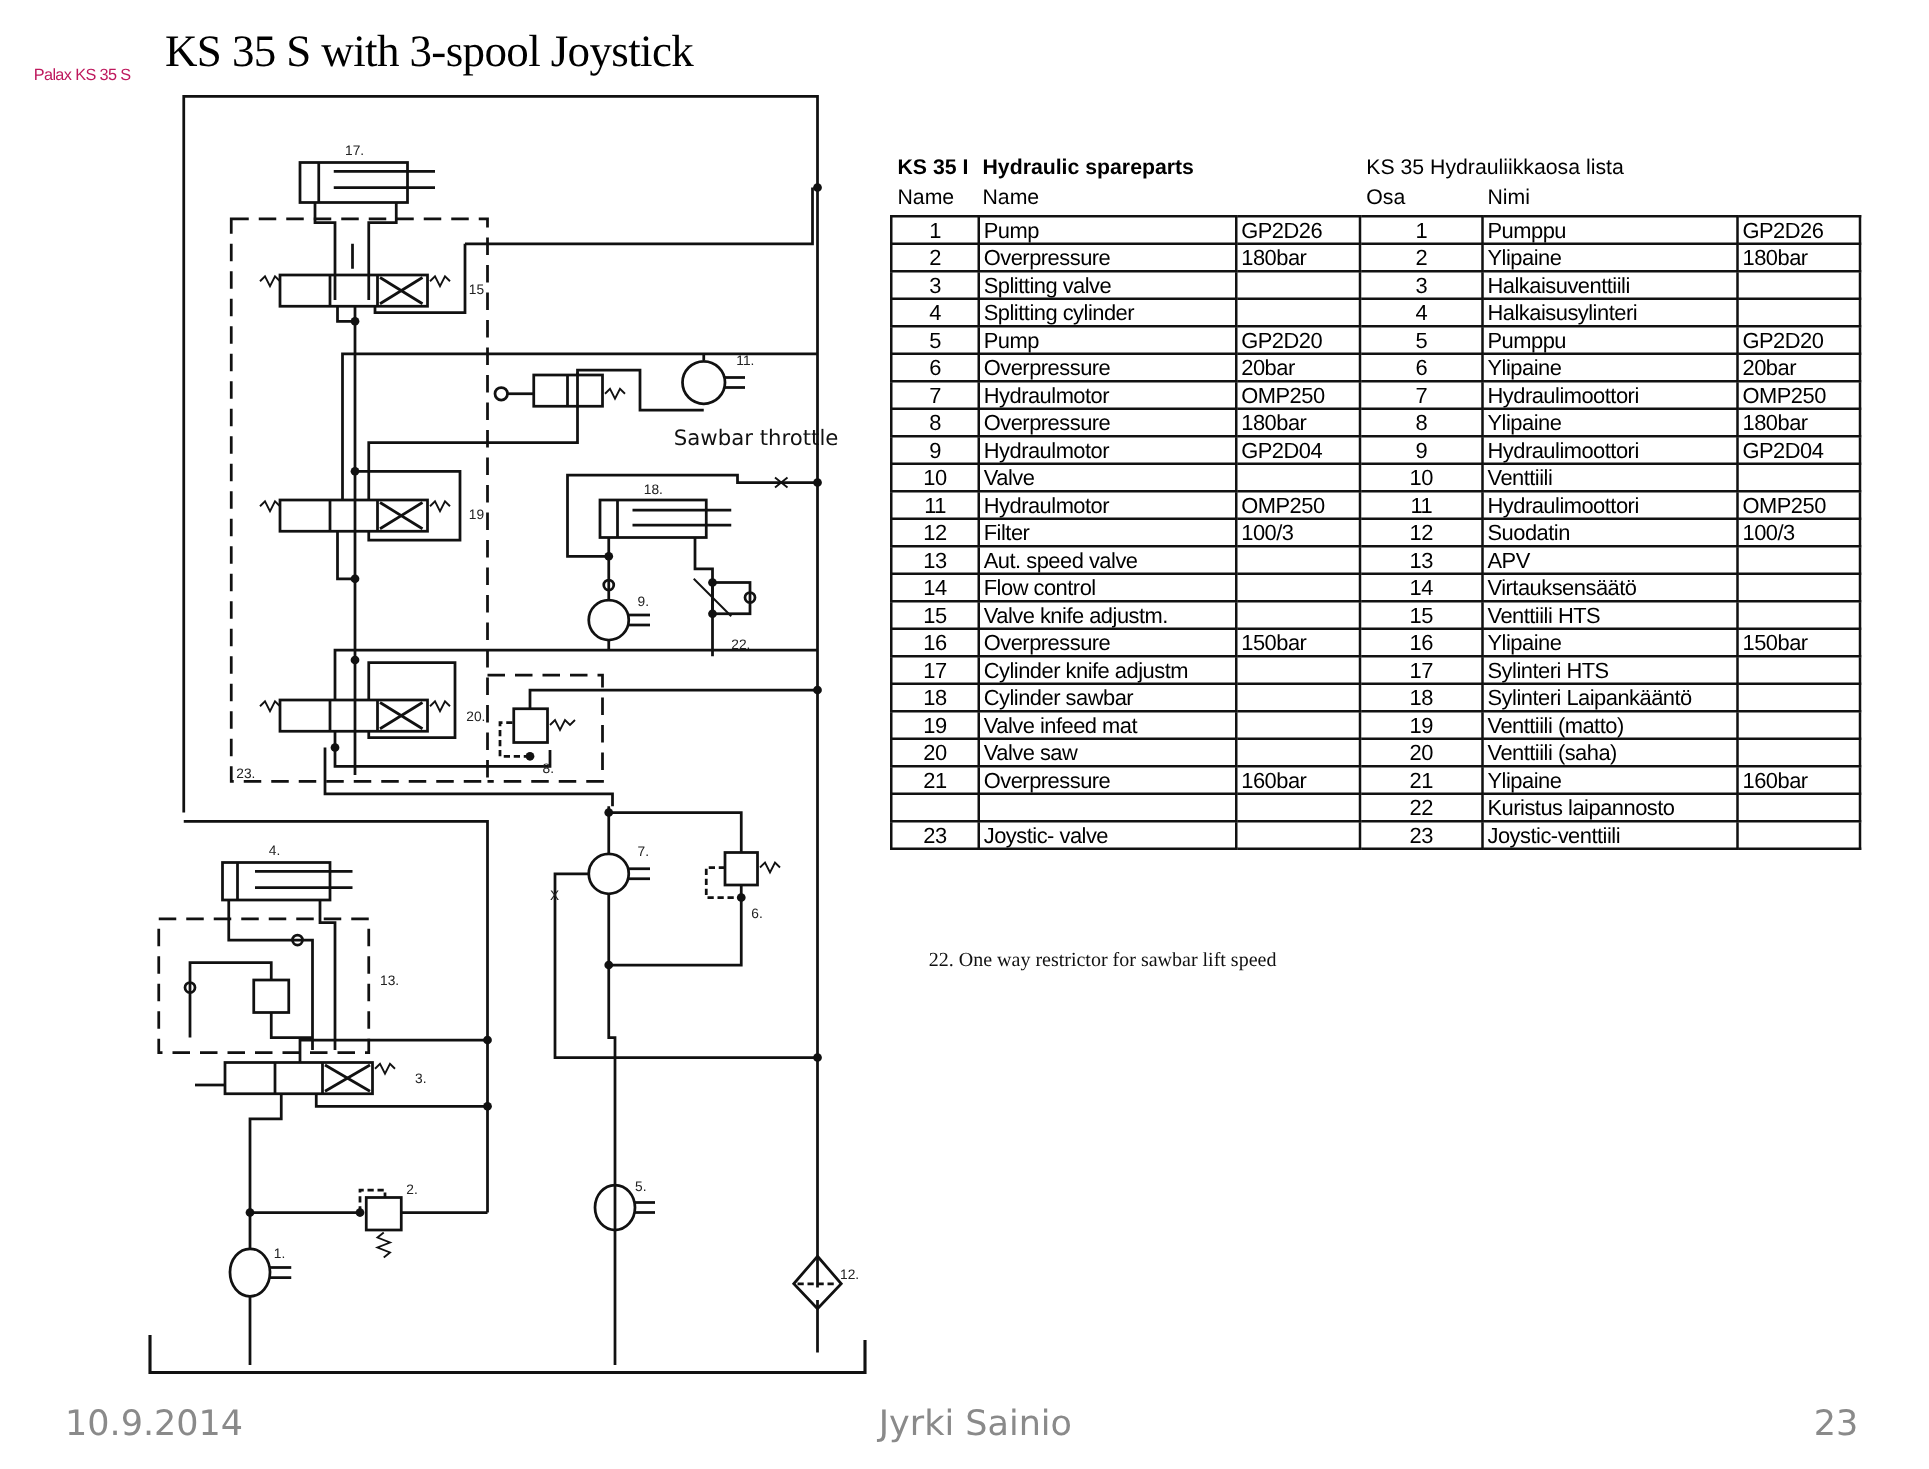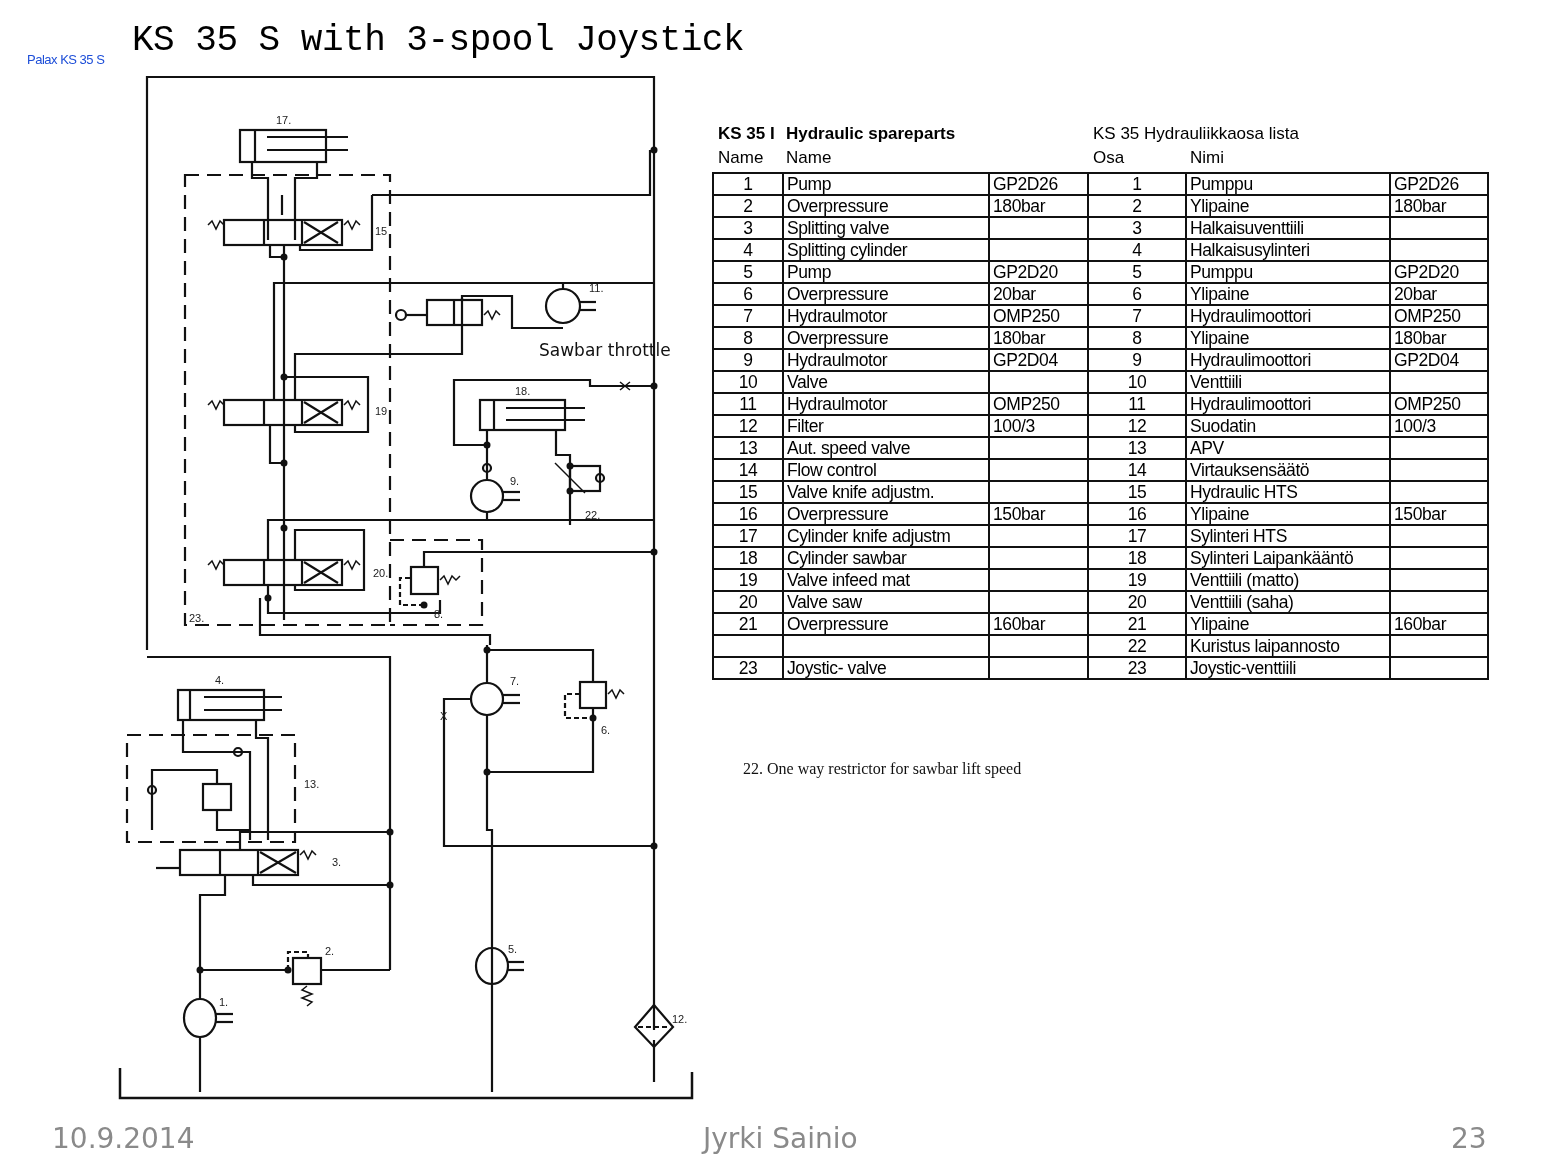--- a/index.html
+++ b/index.html
@@ -1,19 +1,19 @@
 <!DOCTYPE html>
 <html><head>
 <meta charset="utf-8">
 <style>
   html, body { margin:0; padding:0; background:#ffffff; }
   body { width:1543px; height:1175px; position:relative; overflow:hidden; font-family:"Liberation Sans", sans-serif; color:#000; }
   .abs { position:absolute; }
-  #title { left:132px; top:20px; font-size:36px; font-family:Liberation Mono, monospace; font-weight:normal; letter-spacing:-0.5px; white-space:nowrap; }
-  #subtitle { left:27px; top:52px; font-size:13px; color:#1d4ed8; white-space:nowrap; letter-spacing:-0.5px; }
+  #title { left:132px; top:20px; font-size:36px; font-family:Liberation Serif, serif; font-weight:normal; letter-spacing:-0.5px; white-space:nowrap; }
+  #subtitle { left:27px; top:52px; font-size:13px; color:#be185d; white-space:nowrap; letter-spacing:-0.5px; }
   #diagram { left:0; top:0; }
   .diag-label { font-family:"Liberation Sans", sans-serif; font-size:11px; fill:#222; }
   .diag-note { font-family:"DejaVu Sans", sans-serif; font-size:17px; fill:#111; }
   #table-wrap { left:712px; top:124px; width:780px; }
   .th-row { position:relative; height:24px; font-size:17px; white-space:nowrap; }
   .th-row span { position:absolute; top:0; }
   .bold { font-weight:bold; }
   table.parts { border-collapse:collapse; position:absolute; left:712px; top:172px; font-size:17.5px; letter-spacing:-0.4px; }
   table.parts td { border:2px solid #111; height:20px; padding:0 3px; line-height:20px; white-space:nowrap; }
   td.num { text-align:center; }
@@ -381,21 +381,21 @@
         <td class="c3"></td>
         <td class="num c4">14</td>
         <td class="c5">Virtauksensäätö</td>
         <td class="c6"></td>
       </tr>
       <tr>
         <td class="num c1">15</td>
         <td class="c2">Valve knife adjustm.</td>
         <td class="c3"></td>
         <td class="num c4">15</td>
-        <td class="c5">Hydraulic HTS</td>
+        <td class="c5">Venttiili HTS</td>
         <td class="c6"></td>
       </tr>
       <tr>
         <td class="num c1">16</td>
         <td class="c2">Overpressure</td>
         <td class="c3">150bar</td>
         <td class="num c4">16</td>
         <td class="c5">Ylipaine</td>
         <td class="c6">150bar</td>
       </tr>

